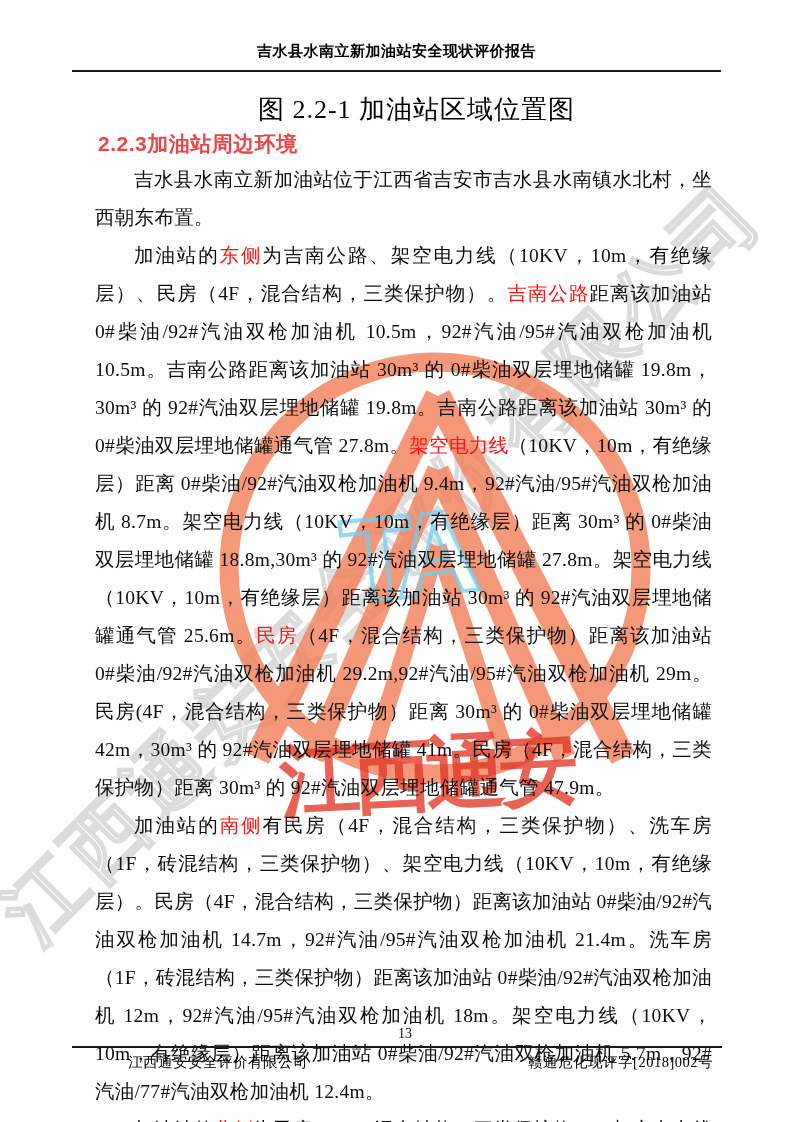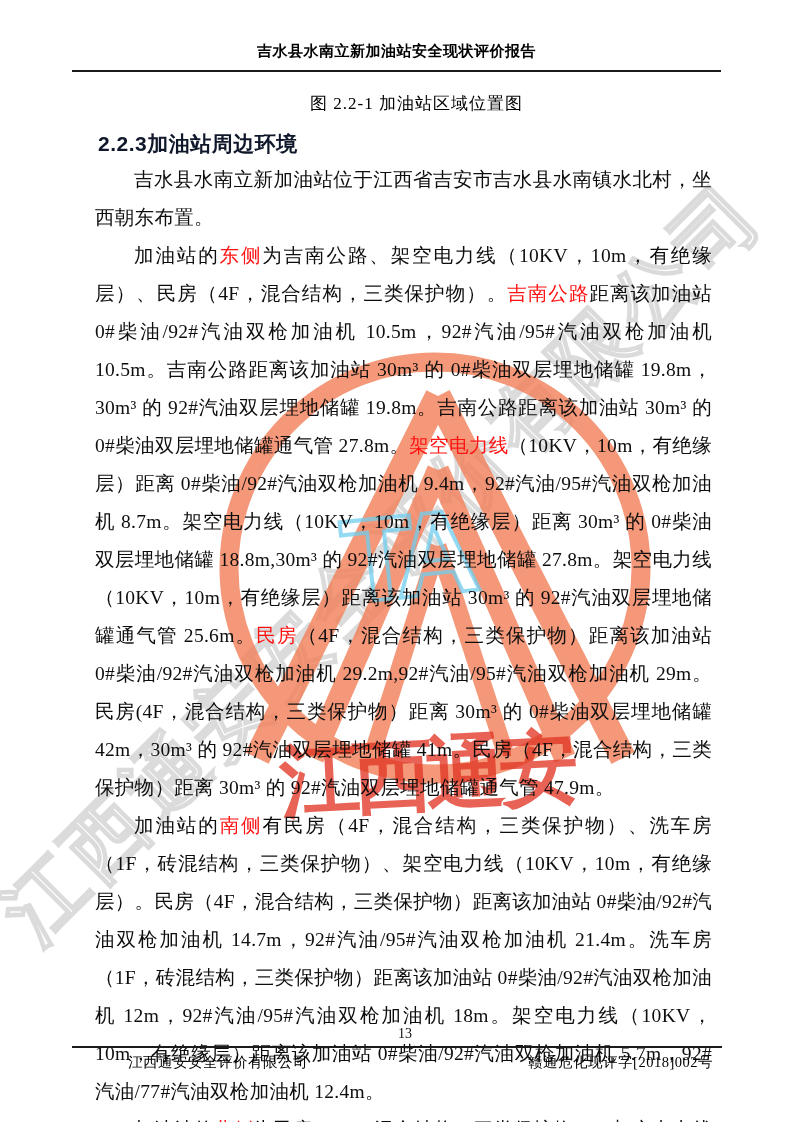--- a/index.html
+++ b/index.html
@@ -43,26 +43,26 @@
   .hdr-title{
     position:absolute;top:42px;left:0;width:793px;
     text-align:center;
     font-family:"Liberation Sans","DejaVu Sans",sans-serif;
     font-size:15px;font-weight:600;letter-spacing:.5px;color:#000;
   }
   .hdr-rule{position:absolute;top:70px;left:72px;width:649px;height:0;border-top:2px solid #1a1a1a;}
   .fig-caption{
     position:absolute;top:92px;left:0;width:793px;
     text-align:center;padding-left:40px;box-sizing:border-box;
-    font-size:17px;letter-spacing:1px;color:#000;
+    font-size:26px;letter-spacing:1px;color:#000;
   }
   .sec-heading{
     position:absolute;top:130px;left:98px;
     font-family:"Liberation Sans","DejaVu Sans",sans-serif;
-    font-size:21px;font-weight:700;color:#0f172a;letter-spacing:.5px;
+    font-size:21px;font-weight:700;color:#ef4444;letter-spacing:.5px;
   }
   .bodytext{
     position:absolute;top:161px;left:95px;width:617px;
     font-size:19.5px;line-height:38px;letter-spacing:.3px;
     text-align:justify;color:#0d0d0d;
   }
   .bodytext p{margin:0;text-indent:2em;}
   .bodytext .hl{color:#ff1212;}
   
   .pageno{

